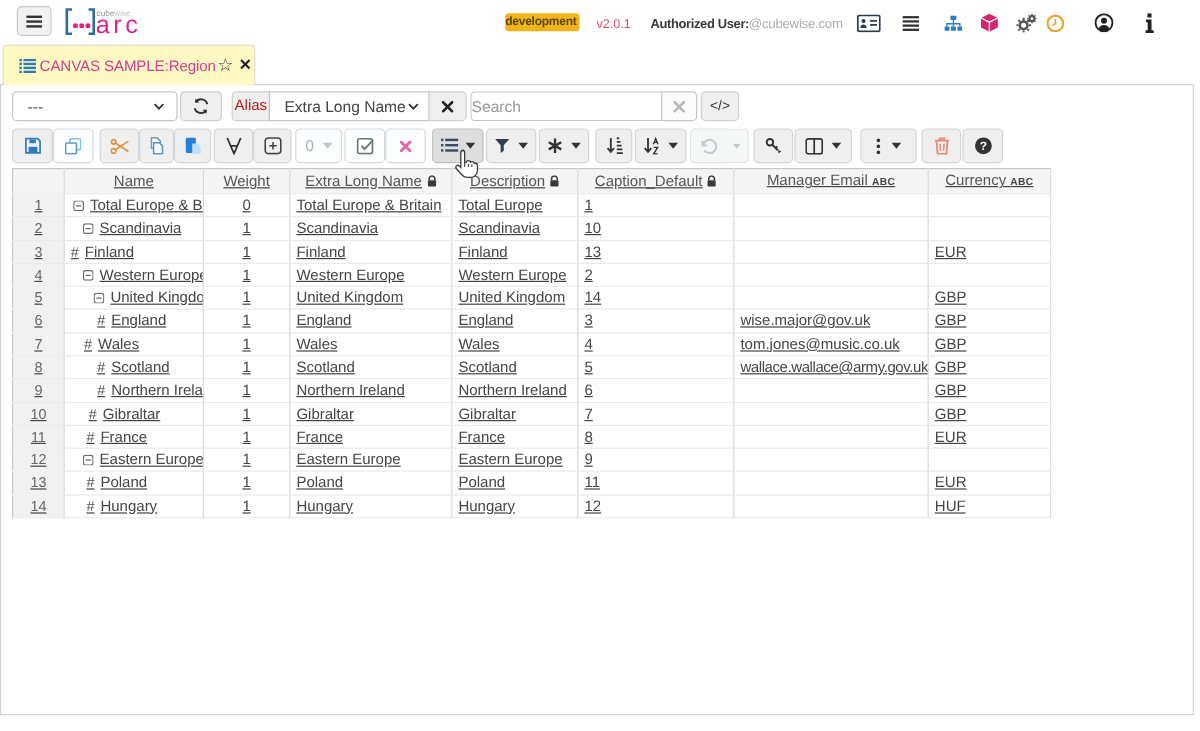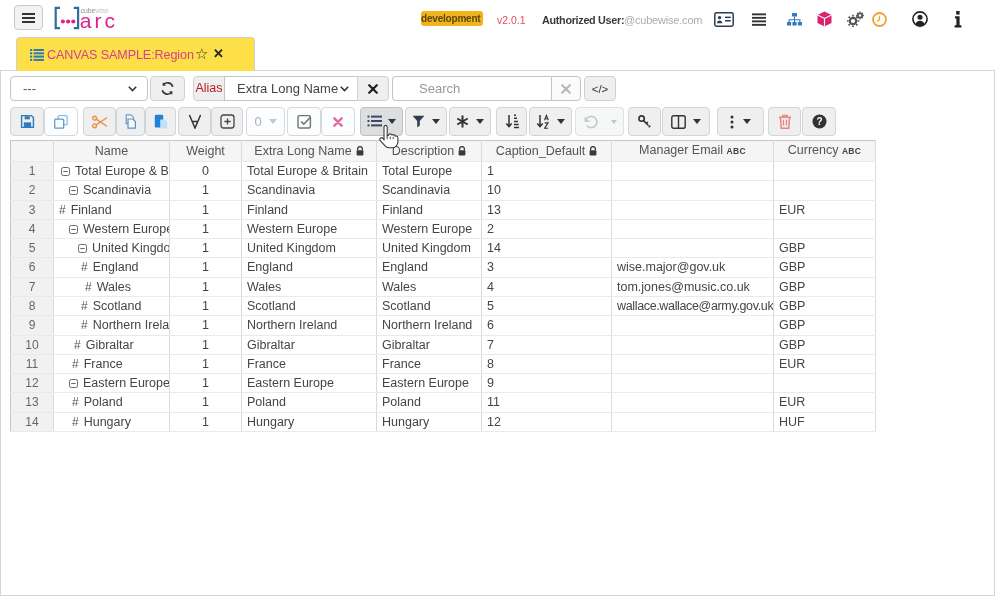--- a/index.html
+++ b/index.html
@@ -8,41 +8,41 @@
 .abs { position:absolute; }
 
 #hamb { left:14px; top:5px; width:29px; height:25px; background:#f2f2f2; border:1px solid #c9c9c9; border-radius:4px; }
 #hamb .bar { position:absolute; left:7px; width:13px; height:2px; background:#333; }
 .badge-dev { left:421px; top:11px; width:62px; height:15px; background:#f2b41d; border-radius:3px; color:#5a4708; font-size:10px; font-weight:bold; text-align:left; line-height:15px; letter-spacing:-0.2px; }
 .ver { left:497px; top:14px; font-size:10.5px; color:#e14b64; }
 .authl { left:542px; top:14px; font-size:10.8px; font-weight:bold; color:#3a3a3a; letter-spacing:-0.3px; }
 .authm { left:624px; top:14px; font-size:11px; color:#a8adb3; letter-spacing:-0.2px; }
 
 #panel { left:0; top:70px; width:995px; height:526px; border:1px solid #d4d4d4; background:#fff; }
-#tab { left:16px; top:37px; width:239px; height:34px; background:#fde047; border:1px solid #cfcfcf; border-bottom:none; border-radius:4px 4px 0 0; z-index:5; }
+#tab { left:2px; top:37px; width:211px; height:34px; background:#fef9c3; border:1px solid #cfcfcf; border-bottom:none; border-radius:4px 4px 0 0; z-index:5; }
 #tab .ttext { position:absolute; left:30px; top:10px; font-size:12.6px; letter-spacing:-0.1px; color:#d4418e; }
 #tab .star { position:absolute; left:178px; top:7px; font-size:15px; color:#333; }
 #tab .tx { position:absolute; left:196px; top:8px; font-size:13px; font-weight:bold; color:#222; }
 
 .c1 { position:absolute; top:76px; height:25px; }
 .sel { background:#fff; border:1px solid #bfc6ca; border-radius:4px; font-size:13px; color:#555; line-height:23px; padding-left:12px; }
 .grybtn { background:#efefef; border:1px solid #ccd1d4; border-radius:4px; display:flex; align-items:center; justify-content:center; }
 .addon { background:#efefef; border:1px solid #ccd1d4; font-size:12.5px; color:#b91c1c; text-align:center; line-height:23px; }
 .chev { position:absolute; top:9px; width:9px; height:6px; }
 
 .btn { position:absolute; top:107px; height:29px; background:#efefef; border:1px solid #d0d5d8; border-radius:4px; display:flex; align-items:center; justify-content:center; gap:5px; }
 .btn.lt { background:#fcfdfe; border-color:#d5d9db; }
 .btn.press { background:#dcdedf; border-color:#c0c0c0; }
 .btn.dis { background:#f6f8f8; border-color:#dde2e3; }
 .caret { width:0; height:0; border-left:4px solid transparent; border-right:4px solid transparent; border-top:5px solid #333; }
 .caret.gry { border-top-color:#c0c8cb; }
 
 #grid { position:absolute; left:10px; top:140px; width:866px; border-collapse:collapse; table-layout:fixed; font-size:12.5px; color:#454545; }
 #grid td, #grid th { border-right:1px solid #dadada; border-bottom:1px solid #eaeaea; white-space:nowrap; overflow:hidden; padding:0 0 0 5px; height:18.28px; line-height:18.28px; }
-#grid { border:1px solid #c6c6c6; }
+#grid { border:1px solid #c6c6c6;text-decoration:underline; }
 #grid th { height:21px; background:#f5f5f6; font-weight:normal; color:#555; text-align:center; padding:0; }
 #grid td.rn { background:#f1f1f1; color:#666; text-align:center; padding:0; font-size:12px; }
 #grid td.ct { text-align:center; padding:0; }
 .abc { font-size:8.5px; font-weight:bold; color:#444; letter-spacing:0.3px; }
 .hash { color:#555; margin-right:5px; font-size:12px; }
 .cico { margin-right:5px; vertical-align:-1px; }
 </style>
 </head>
 <body>
 
@@ -167,21 +167,21 @@
   <div class="abs c1 sel" style="left:224px; width:134px; border-radius:0; color:#444;">Extra Long Name
     <svg class="chev" style="right:8px;" viewBox="0 0 9 6">
         <path d="M0.8 0.8L4.5 4.6 8.2 0.8" fill="none" stroke="#333" stroke-width="1.5"></path>
       </svg>
   </div>
   <div class="abs c1 grybtn" style="left:357px; width:32px; border-radius:0 4px 4px 0;">
     <svg width="10" height="10" viewBox="0 0 10 10">
         <path d="M1.2 1.2l7.6 7.6M8.8 1.2L1.2 8.8" stroke="#222" stroke-width="2.2" stroke-linecap="round"></path>
       </svg>
   </div>
-  <div class="abs c1" style="left:392px; width:159px; background:#fff; border:1px solid #bfc6ca; border-right:none; border-radius:4px 0 0 4px; font-size:13px; color:#999; line-height:23px; padding-left:26px;">Search</div>
+  <div class="abs c1" style="left:392px; width:159px; background:#fff; border:1px solid #bfc6ca; border-right:none; border-radius:4px 0 0 4px; font-size:13px; color:#999; line-height:23px; padding-left:0;">Search</div>
   <div class="abs c1 grybtn" style="left:551px; width:30px; background:#fbfbfb; border-color:#bfc6ca; border-radius:0 4px 4px 0;">
     <svg width="10" height="10" viewBox="0 0 10 10">
         <path d="M1.2 1.2l7.6 7.6M8.8 1.2L1.2 8.8" stroke="#b9b9b9" stroke-width="2.2" stroke-linecap="round"></path>
       </svg>
   </div>
   <div class="abs c1 grybtn" style="left:584px; width:32px; font-size:11.5px; color:#333;">&lt;/&gt;</div>
 </div>
 
 <div id="row2">
   <div class="abs btn" style="left:10px; width:34px;">
@@ -428,21 +428,21 @@
         <td style="padding-left:27px"><span class="hash">#</span>England</td>
         <td class="ct">1</td>
         <td>England</td>
         <td>England</td>
         <td>3</td>
         <td>wise.major@gov.uk</td>
         <td>GBP</td>
       </tr>
   <tr>
         <td class="rn">7</td>
-        <td style="padding-left:31px"><span class="hash">#</span>Wales</td>
+        <td style="padding-left:16px"><span class="hash">#</span>Wales</td>
         <td class="ct">1</td>
         <td>Wales</td>
         <td>Wales</td>
         <td>4</td>
         <td>tom.jones@music.co.uk</td>
         <td>GBP</td>
       </tr>
   <tr>
         <td class="rn">8</td>
         <td style="padding-left:27px"><span class="hash">#</span>Scotland</td>

